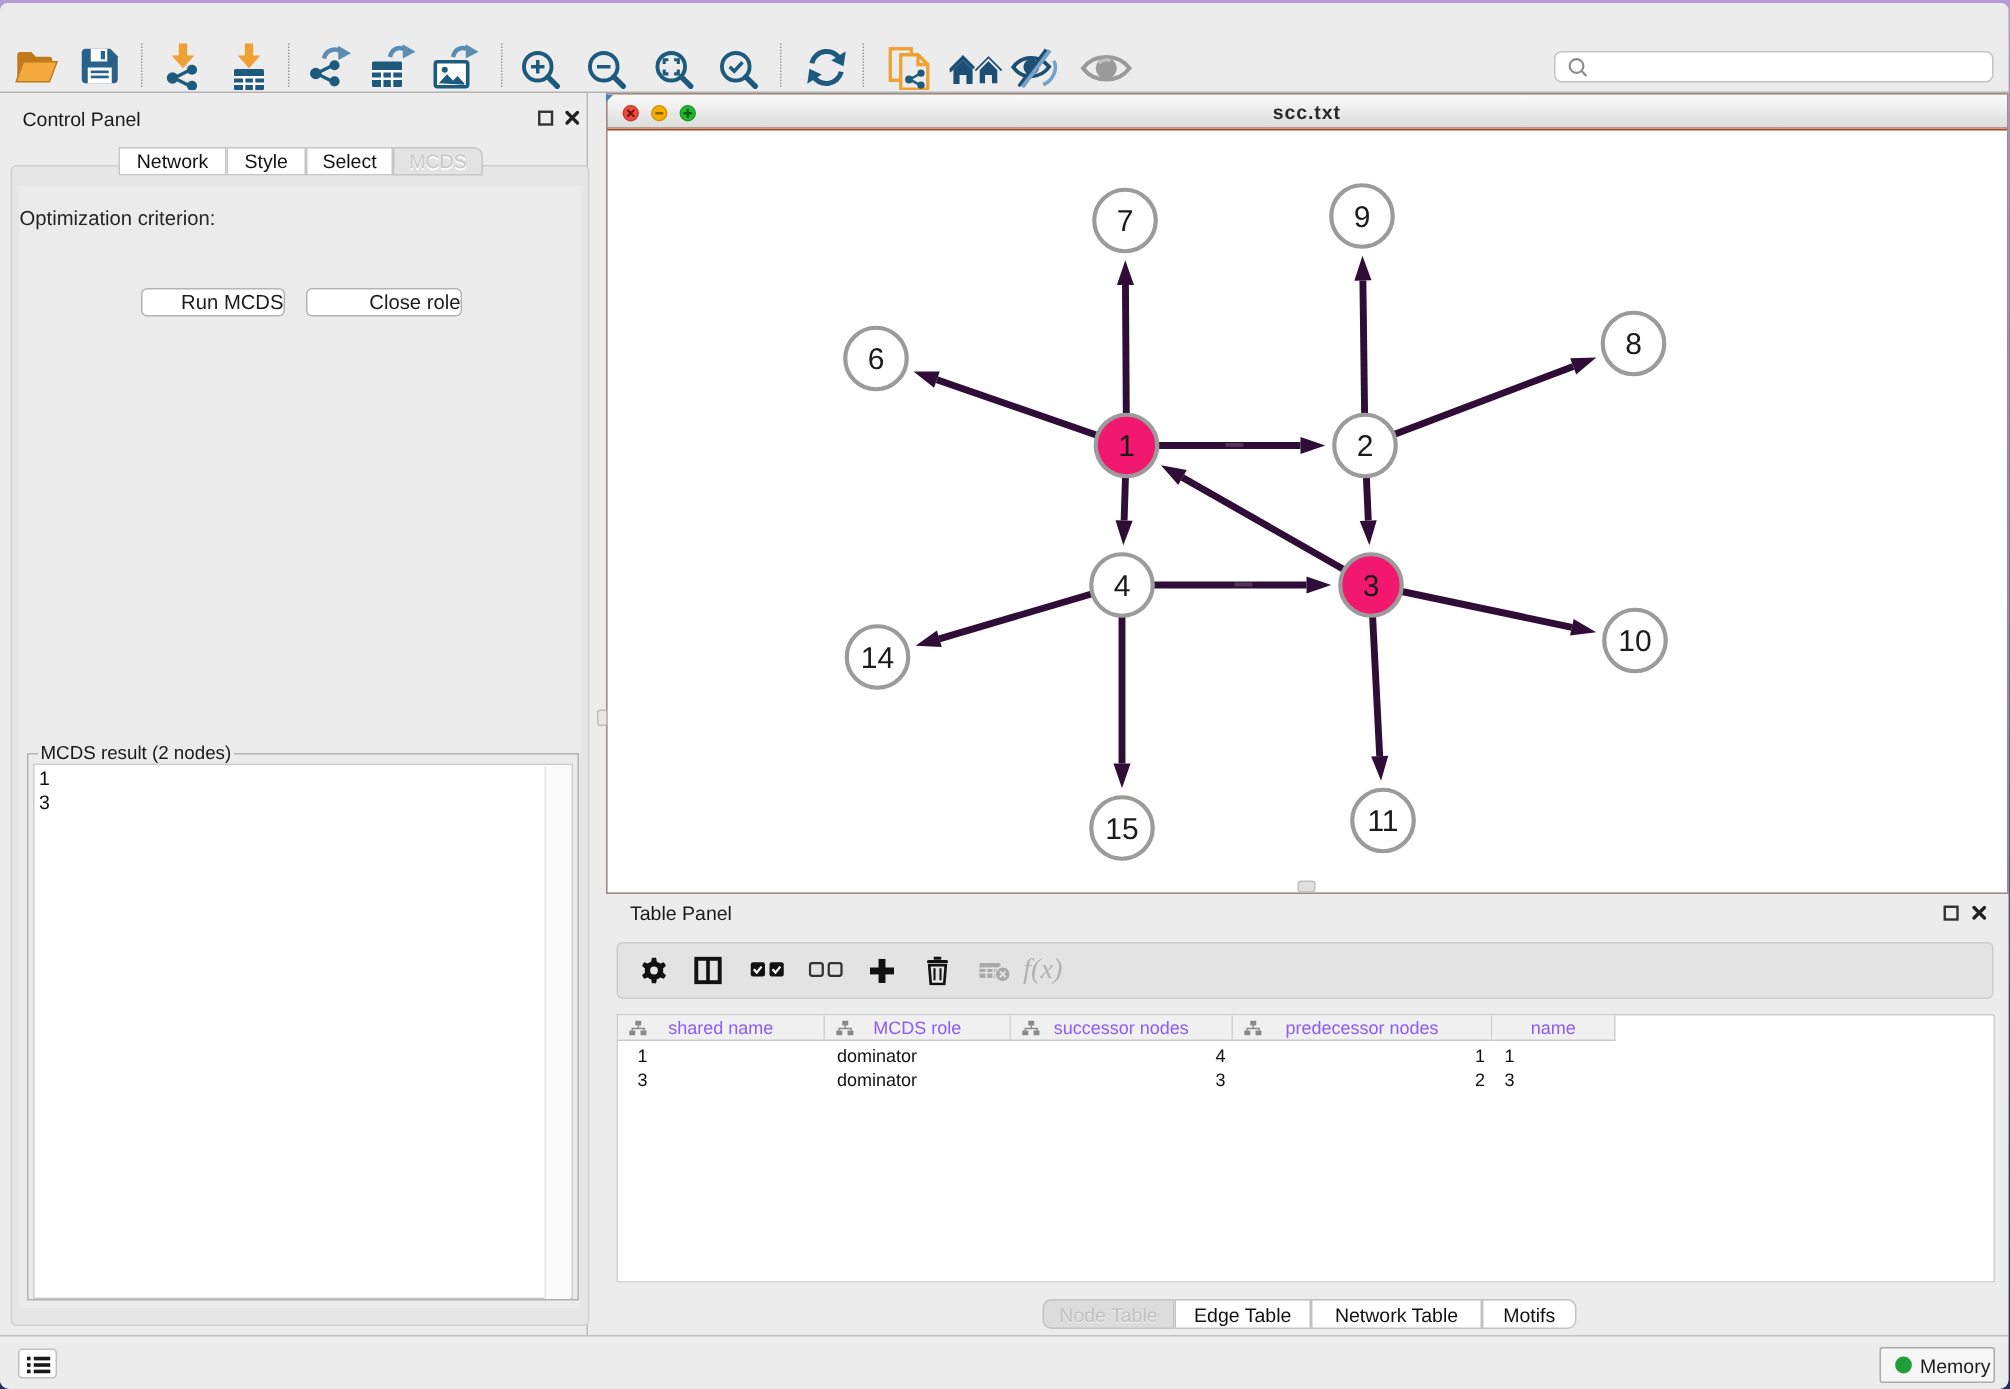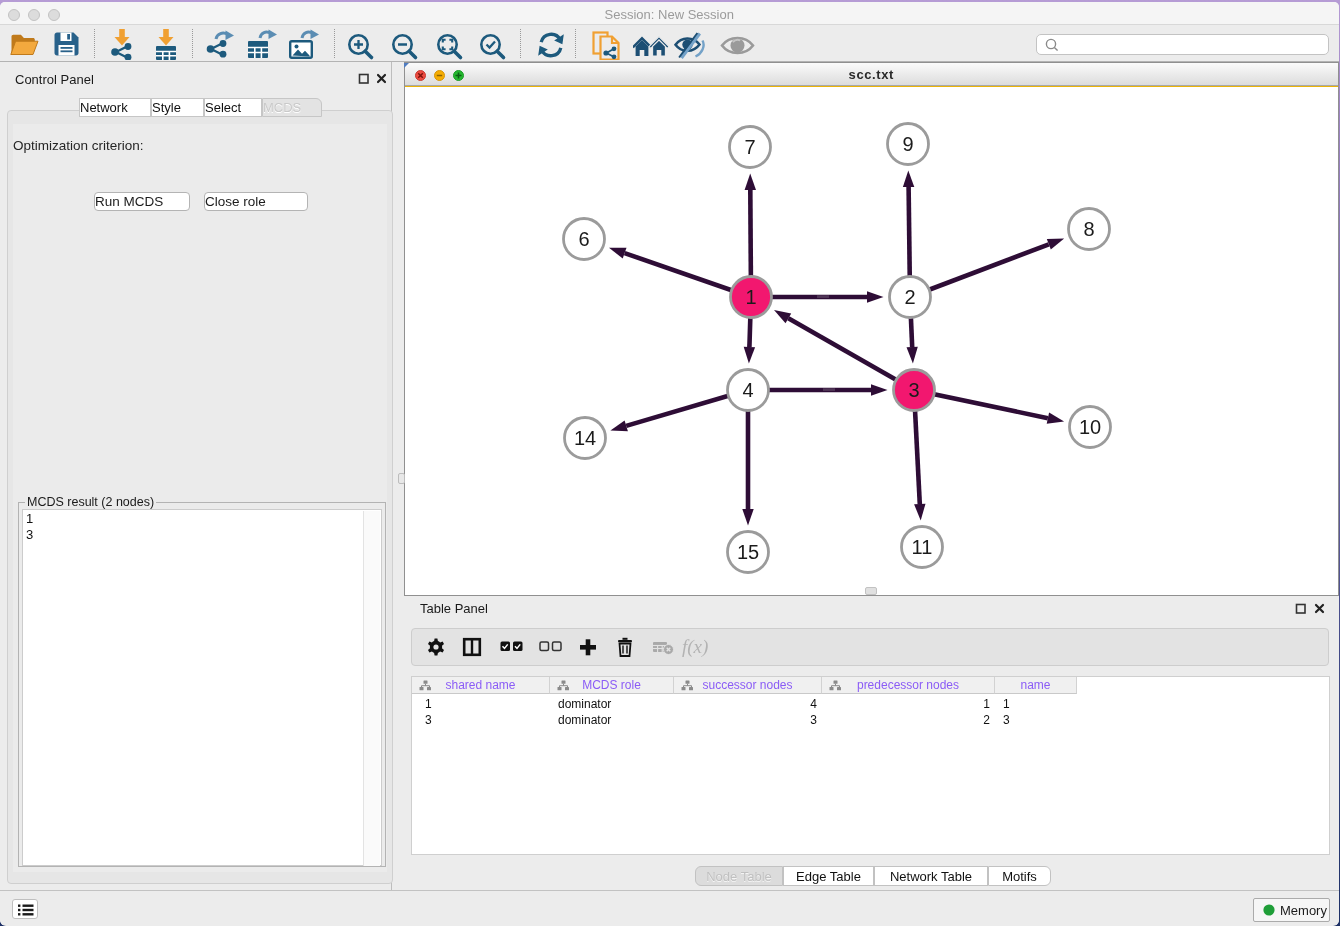--- a/index.html
+++ b/index.html
@@ -11,53 +11,47 @@
 .tl{position:absolute;top:7px;width:12px;height:12px;border-radius:50%;background:#dcdcdc;border:1px solid #c3c3c3}
 .apptitle{position:absolute;top:5px;left:0;width:100%;text-align:center;font-size:13px;color:#9b9b9b}
 
 .toolbar{position:absolute;left:0;top:23px;width:100%;height:37px;background:#ececec;border-bottom:1px solid #b3b3b3}
 .sep{position:absolute;top:4px;height:29px;width:0;border-left:1px dotted #999}
 .ticon{position:absolute;top:2px}
 .search{position:absolute;left:1036px;top:9px;width:293px;height:21px;background:#fff;border:1px solid #c3c3c3;border-radius:5px}
 
 .leftpanel{position:absolute;left:0;top:60px;width:392px;height:828px;background:#ececec;border-right:1px solid #bdbdbd}
 .cp-title{position:absolute;left:15px;top:10px;font-size:13px;color:#1a1a1a}
-.tab{position:absolute;top:36px;height:19px;z-index:2;background:#fff;border:1px solid #c6c6c6;font-size:13px;color:#111;text-align:left;line-height:18px}
+.tab{position:absolute;top:36px;height:19px;z-index:2;background:#fff;border:1px solid #c6c6c6;font-size:13px;color:#111;text-align:center;line-height:18px}
 .panelouter{position:absolute;left:7px;top:48px;width:386px;height:774px;background:#e6e6e6;border:1px solid #cfcfcf;border-radius:4px}
 .panelinner{position:absolute;left:5px;top:13px;width:374px;height:748px;background:#ebebeb}
-.btn{position:absolute;background:#fff;border:1px solid #b4b4b4;border-radius:4px;font-size:13.5px;color:#1c1c1c;text-align:left}
+.btn{position:absolute;background:#fff;border:1px solid #b4b4b4;border-radius:4px;font-size:13.5px;color:#1c1c1c;text-align:right}
 fieldset{position:absolute;left:10px;top:384px;width:368px;height:372px;border:1px solid #b3b3b3;background:#ebebeb;padding:0}
 fieldset legend{font-size:12.5px;color:#1a1a1a;margin-left:6px;padding:0 2px}
 .resultbox{position:absolute;left:3px;top:0px;width:360px;height:357px;background:#fff;border:1px solid #ccc;font-size:13px;color:#111;line-height:16px;padding:1px 0 0 3px}
 .scrolltrack{position:absolute;right:1px;top:1px;width:17px;height:355px;background:#fafafa;border-left:1px solid #e3e3e3}
 
-.frame{position:absolute;left:404px;top:60px;width:934.5px;height:534px;border:1px solid #909090;background:#eab308}
+.frame{position:absolute;left:404px;top:60px;width:934.5px;height:534px;border:1px solid #909090;background:#c2410c}
 .frametitle{position:absolute;left:0;top:0;width:100%;height:23px;background:linear-gradient(180deg,#fbfbfb 0%,#ededed 45%,#dcdcdc 100%);border-bottom:1px solid #a8a8a8}
 .ft-text{position:absolute;top:4px;left:0;width:100%;text-align:center;font-size:13px;font-weight:bold;color:#2a2a2a;letter-spacing:0.6px}
 .mac{position:absolute;top:6.5px;width:11px;height:11px;border-radius:50%}
 .canvas{position:absolute;left:0;top:24px;width:932.5px;height:508px;background:#fff;overflow:hidden}
 
 .tablepanel{position:absolute;left:404px;top:595px;width:934.5px;height:293px;background:#ececec}
 .tp-title{position:absolute;left:16px;top:4px;font-size:13px;color:#1a1a1a}
 .tp-toolbar{position:absolute;left:7px;top:31px;width:918px;height:38px;background:#e3e3e3;border:1px solid #cdcdcd;border-radius:4px}
 .tbl{position:absolute;left:7px;top:79px;width:919px;height:179px;background:#fff;border:1px solid #cfcfcf}
 .th{position:absolute;top:0;height:17px;background:#f0f0f0;border-right:1px solid #d2d2d2;border-bottom:1px solid #c9c9c9;font-size:12px;color:#8b5cf6;text-align:center;line-height:17px}
 .td{position:absolute;font-size:12px;color:#111;height:16px;line-height:16px}
 .btab{position:absolute;top:0;height:20px;background:#fff;border:1px solid #c2c2c2;font-size:13px;color:#111;text-align:center;line-height:19px}
 
 .statusbar{position:absolute;left:0;top:888px;width:100%;height:34px;background:#ececec;border-top:1px solid #c2c2c2}
 </style></head>
 <body>
 <div class="app">
-  <div class="titlebar">
-    <div class="tl" style="left:8px"></div>
-      <div class="tl" style="left:28px"></div>
-      <div class="tl" style="left:48px"></div>
-    <div class="apptitle">Session: New Session</div>
-  </div>
   <div class="toolbar" id="toolbar">
       <div class="sep" style="left:94px"></div>
       <div class="sep" style="left:192px"></div>
       <div class="sep" style="left:334px"></div>
       <div class="sep" style="left:520px"></div>
       <div class="sep" style="left:575px"></div>
       <svg class="ticon" style="left:8px;top:4px" width="32" height="30" viewBox="0 0 32 30">
         <path d="M3.5 25 V7.5 c0-1 .8-1.8 1.8-1.8 h7.6 l3 3.2 h9.2 c1 0 1.7.7 1.7 1.7 V13" fill="#c07a1b"></path>
         <path d="M2.8 25.5 L7.6 12.2 H30 L25 25.5 Z" fill="#f3a93e" stroke="#c07a1b" stroke-width="1"></path>
       </svg>

